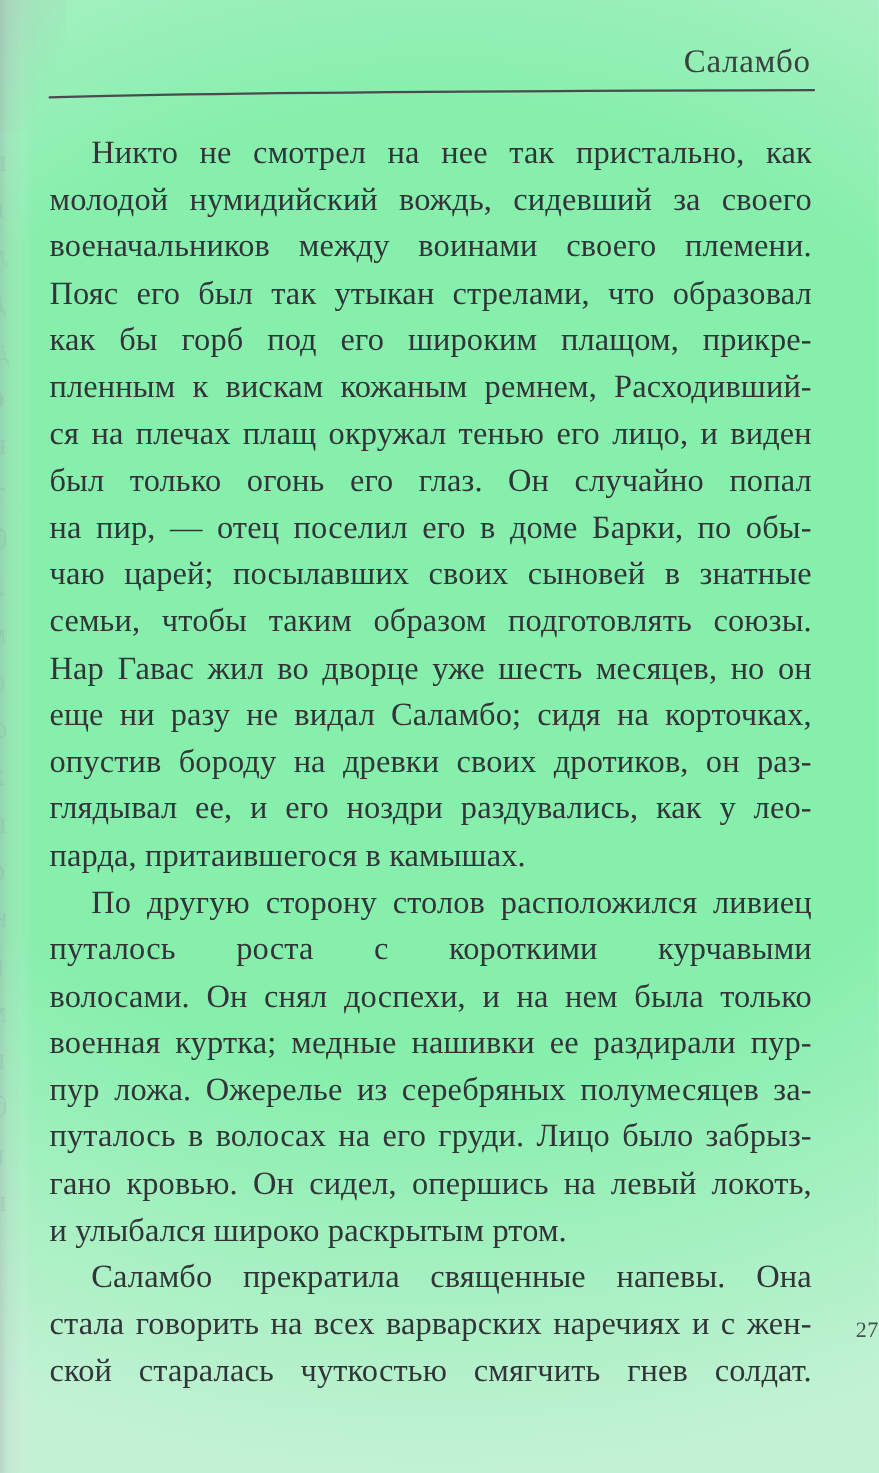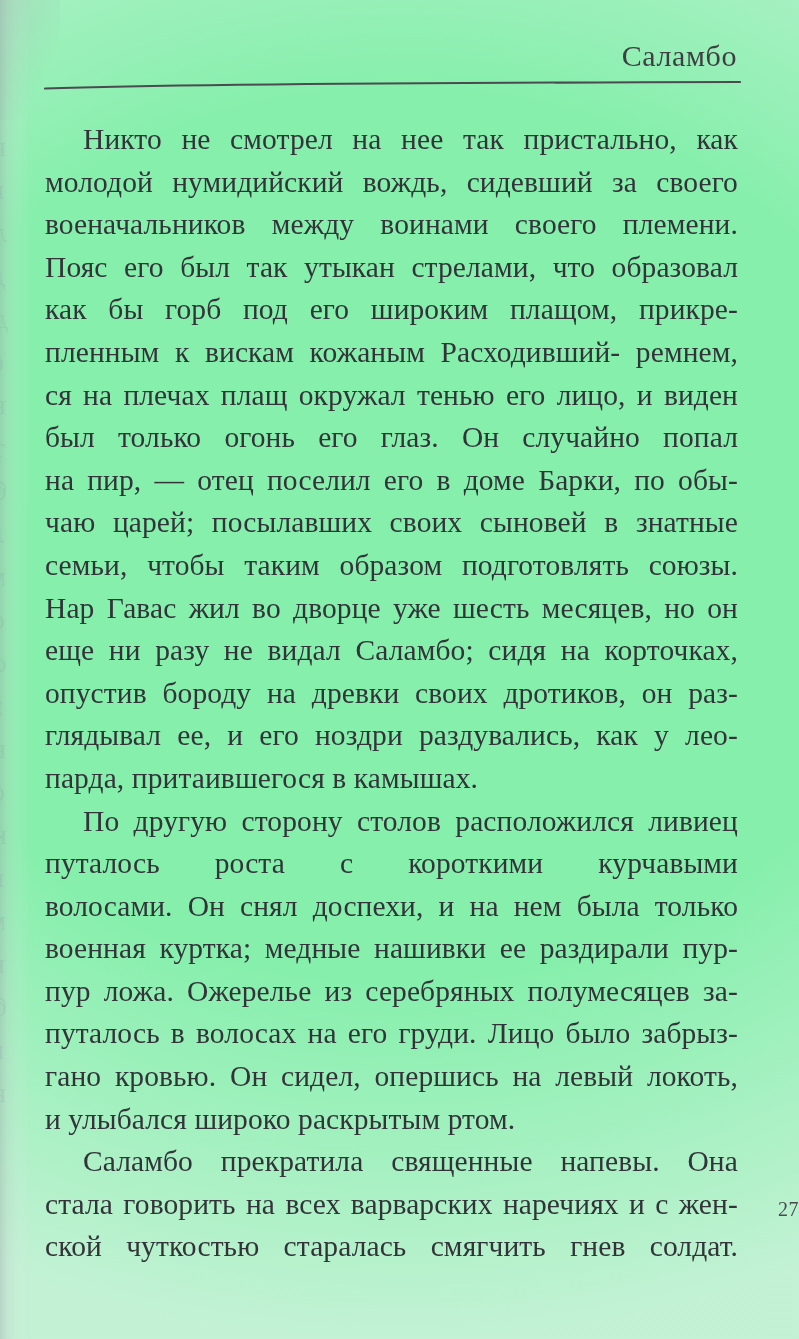--- a/index.html
+++ b/index.html
@@ -191,21 +191,21 @@
     </svg>
   </div>
 
   <div class="body-text" id="body-text">
       <div>
         <div class="line justified indented"><span class="w">Никто</span><span class="w">не</span><span class="w">смотрел</span><span class="w">на</span><span class="w">нее</span><span class="w">так</span><span class="w">пристально,</span><span class="w">как</span></div>
         <div class="line justified"><span class="w">молодой</span><span class="w">нумидийский</span><span class="w">вождь,</span><span class="w">сидевший</span><span class="w">за</span><span class="w">своего</span></div>
         <div class="line justified"><span class="w">военачальников</span><span class="w">между</span><span class="w">воинами</span><span class="w">своего</span><span class="w">племени.</span></div>
         <div class="line justified"><span class="w">Пояс</span><span class="w">его</span><span class="w">был</span><span class="w">так</span><span class="w">утыкан</span><span class="w">стрелами,</span><span class="w">что</span><span class="w">образовал</span></div>
         <div class="line justified"><span class="w">как</span><span class="w">бы</span><span class="w">горб</span><span class="w">под</span><span class="w">его</span><span class="w">широким</span><span class="w">плащом,</span><span class="w">прикре-</span></div>
-        <div class="line justified"><span class="w">пленным</span><span class="w">к</span><span class="w">вискам</span><span class="w">кожаным</span><span class="w">Расходивший-</span><span class="w">ремнем,</span></div>
+        <div class="line justified"><span class="w">пленным</span><span class="w">к</span><span class="w">вискам</span><span class="w">кожаным</span><span class="w">ремнем,</span><span class="w">Расходивший-</span></div>
         <div class="line justified"><span class="w">ся</span><span class="w">на</span><span class="w">плечах</span><span class="w">плащ</span><span class="w">окружал</span><span class="w">тенью</span><span class="w">его</span><span class="w">лицо,</span><span class="w">и</span><span class="w">виден</span></div>
         <div class="line justified"><span class="w">был</span><span class="w">только</span><span class="w">огонь</span><span class="w">его</span><span class="w">глаз.</span><span class="w">Он</span><span class="w">случайно</span><span class="w">попал</span></div>
         <div class="line justified"><span class="w">на</span><span class="w">пир,</span><span class="w">—</span><span class="w">отец</span><span class="w">поселил</span><span class="w">его</span><span class="w">в</span><span class="w">доме</span><span class="w">Барки,</span><span class="w">по</span><span class="w">обы-</span></div>
         <div class="line justified"><span class="w">чаю</span><span class="w">царей;</span><span class="w">посылавших</span><span class="w">своих</span><span class="w">сыновей</span><span class="w">в</span><span class="w">знатные</span></div>
         <div class="line justified"><span class="w">семьи,</span><span class="w">чтобы</span><span class="w">таким</span><span class="w">образом</span><span class="w">подготовлять</span><span class="w">союзы.</span></div>
         <div class="line justified"><span class="w">Нар</span><span class="w">Гавас</span><span class="w">жил</span><span class="w">во</span><span class="w">дворце</span><span class="w">уже</span><span class="w">шесть</span><span class="w">месяцев,</span><span class="w">но</span><span class="w">он</span></div>
         <div class="line justified"><span class="w">еще</span><span class="w">ни</span><span class="w">разу</span><span class="w">не</span><span class="w">видал</span><span class="w">Саламбо;</span><span class="w">сидя</span><span class="w">на</span><span class="w">корточках,</span></div>
         <div class="line justified"><span class="w">опустив</span><span class="w">бороду</span><span class="w">на</span><span class="w">древки</span><span class="w">своих</span><span class="w">дротиков,</span><span class="w">он</span><span class="w">раз-</span></div>
         <div class="line justified"><span class="w">глядывал</span><span class="w">ее,</span><span class="w">и</span><span class="w">его</span><span class="w">ноздри</span><span class="w">раздувались,</span><span class="w">как</span><span class="w">у</span><span class="w">лео-</span></div>
         <div class="line flush"><span class="w">парда, притаившегося в камышах.</span></div>
@@ -216,21 +216,21 @@
         <div class="line justified"><span class="w">волосами.</span><span class="w">Он</span><span class="w">снял</span><span class="w">доспехи,</span><span class="w">и</span><span class="w">на</span><span class="w">нем</span><span class="w">была</span><span class="w">только</span></div>
         <div class="line justified"><span class="w">военная</span><span class="w">куртка;</span><span class="w">медные</span><span class="w">нашивки</span><span class="w">ее</span><span class="w">раздирали</span><span class="w">пур-</span></div>
         <div class="line justified"><span class="w">пур</span><span class="w">ложа.</span><span class="w">Ожерелье</span><span class="w">из</span><span class="w">серебряных</span><span class="w">полумесяцев</span><span class="w">за-</span></div>
         <div class="line justified"><span class="w">путалось</span><span class="w">в</span><span class="w">волосах</span><span class="w">на</span><span class="w">его</span><span class="w">груди.</span><span class="w">Лицо</span><span class="w">было</span><span class="w">забрыз-</span></div>
         <div class="line justified"><span class="w">гано</span><span class="w">кровью.</span><span class="w">Он</span><span class="w">сидел,</span><span class="w">опершись</span><span class="w">на</span><span class="w">левый</span><span class="w">локоть,</span></div>
         <div class="line flush"><span class="w">и улыбался широко раскрытым ртом.</span></div>
       </div>
       <div>
         <div class="line justified indented"><span class="w">Саламбо</span><span class="w">прекратила</span><span class="w">священные</span><span class="w">напевы.</span><span class="w">Она</span></div>
         <div class="line justified"><span class="w">стала</span><span class="w">говорить</span><span class="w">на</span><span class="w">всех</span><span class="w">варварских</span><span class="w">наречиях</span><span class="w">и</span><span class="w">с</span><span class="w">жен-</span></div>
-        <div class="line justified"><span class="w">ской</span><span class="w">чуткостью</span><span class="w">старалась</span><span class="w">смягчить</span><span class="w">гнев</span><span class="w">солдат.</span></div>
+        <div class="line justified"><span class="w">ской</span><span class="w">старалась</span><span class="w">чуткостью</span><span class="w">смягчить</span><span class="w">гнев</span><span class="w">солдат.</span></div>
       </div>
     </div>
 
   <div class="folio">27</div>
 
   <div class="gutter-shadow"></div>
   <div class="gutter-shadow-top"></div>
 
 </div>
 

